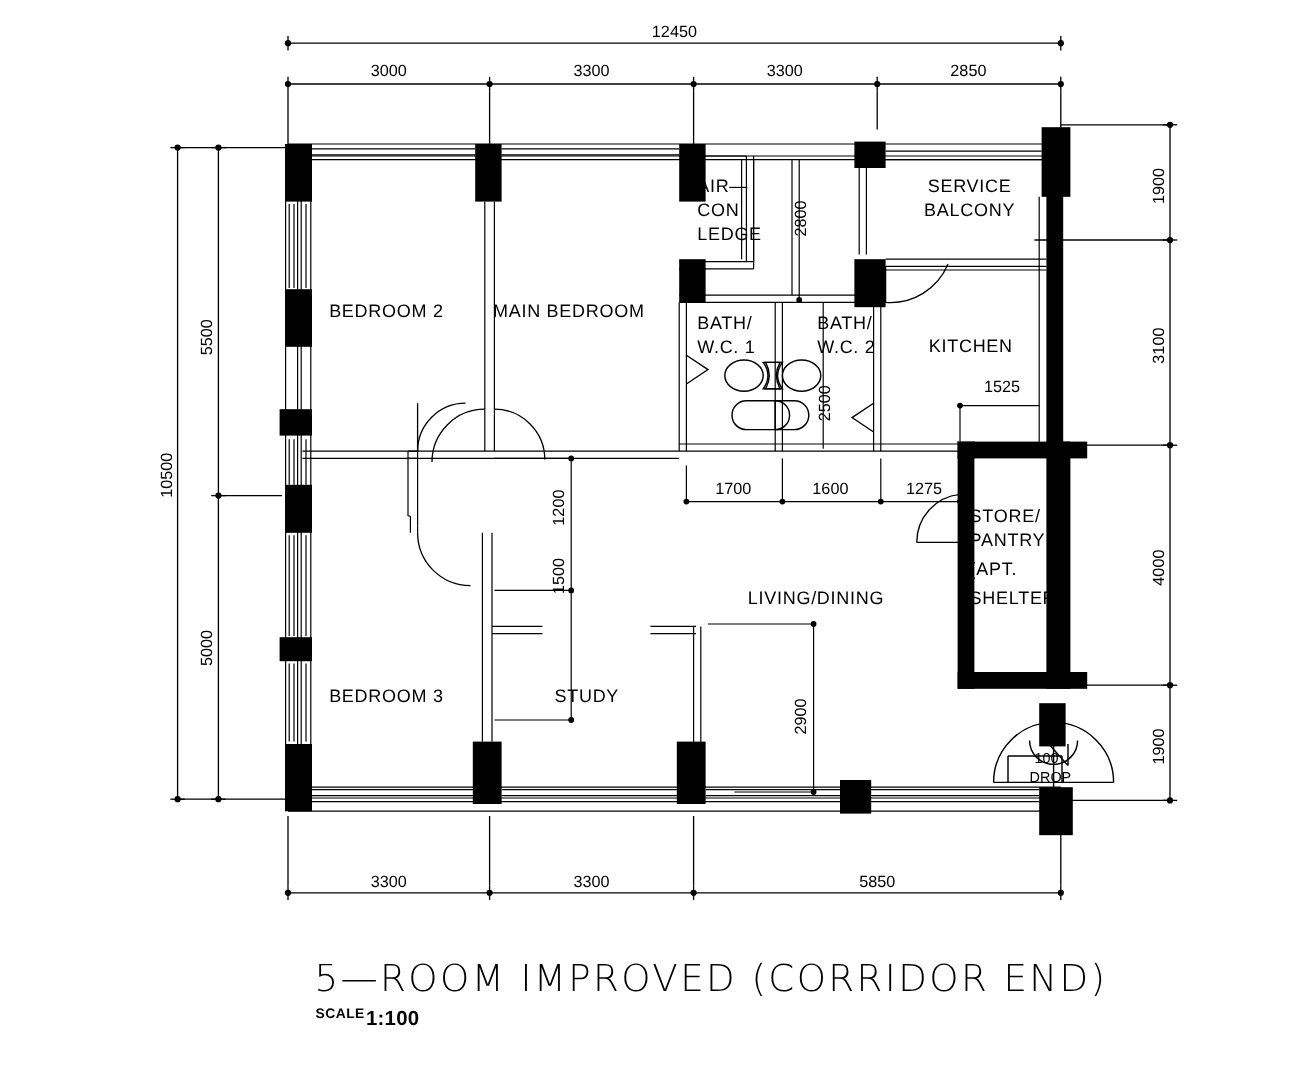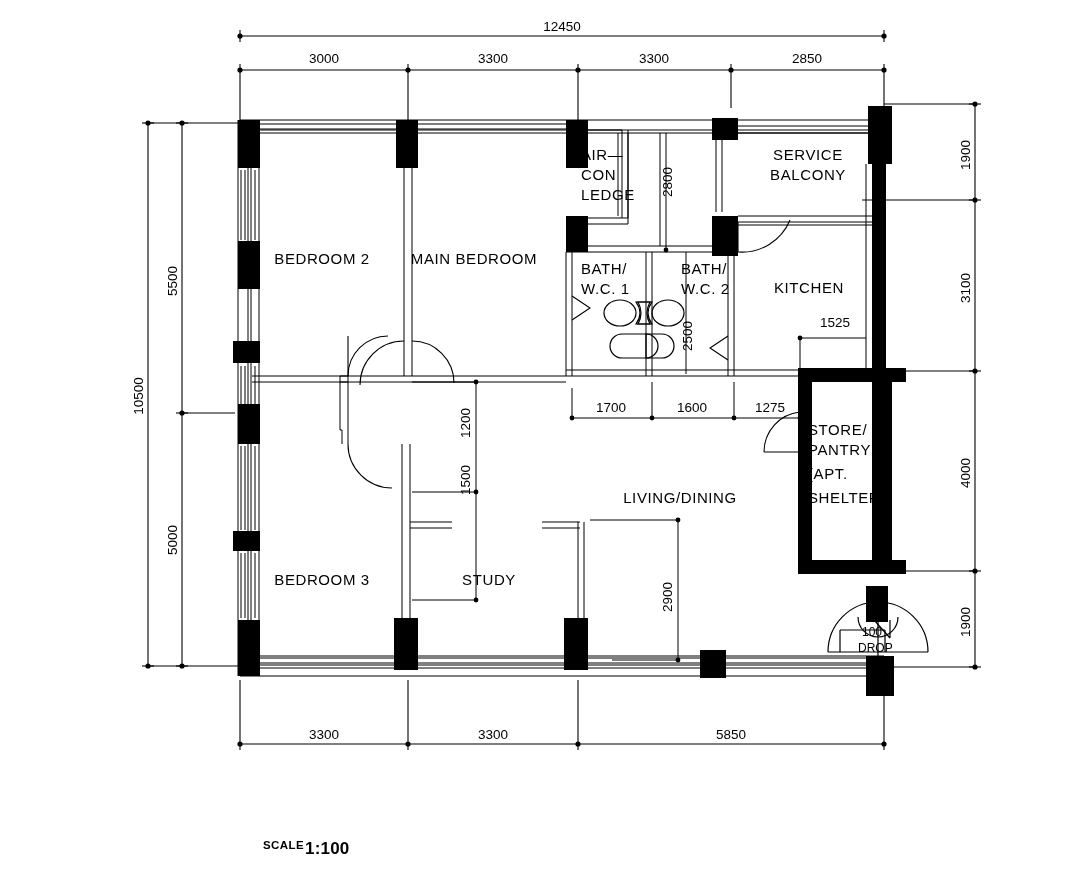--- a/index.html
+++ b/index.html
@@ -355,16 +355,17 @@
 
     <text x="680" y="503" text-anchor="middle">LIVING/DINING</text>
 
     <text x="808" y="435">STORE/</text>
     <text x="808" y="455">PANTRY</text>
     <text x="808" y="479">(APT.</text>
     <text x="808" y="503">SHELTER)</text>
   </g>
 </svg>
 
+<div class="ttl">5—ROOM IMPROVED (CORRIDOR END)</div>
 <div class="scl">SCALE</div>
 <div class="sclv">1:100</div>
 
 </div>
 
 </body></html>

